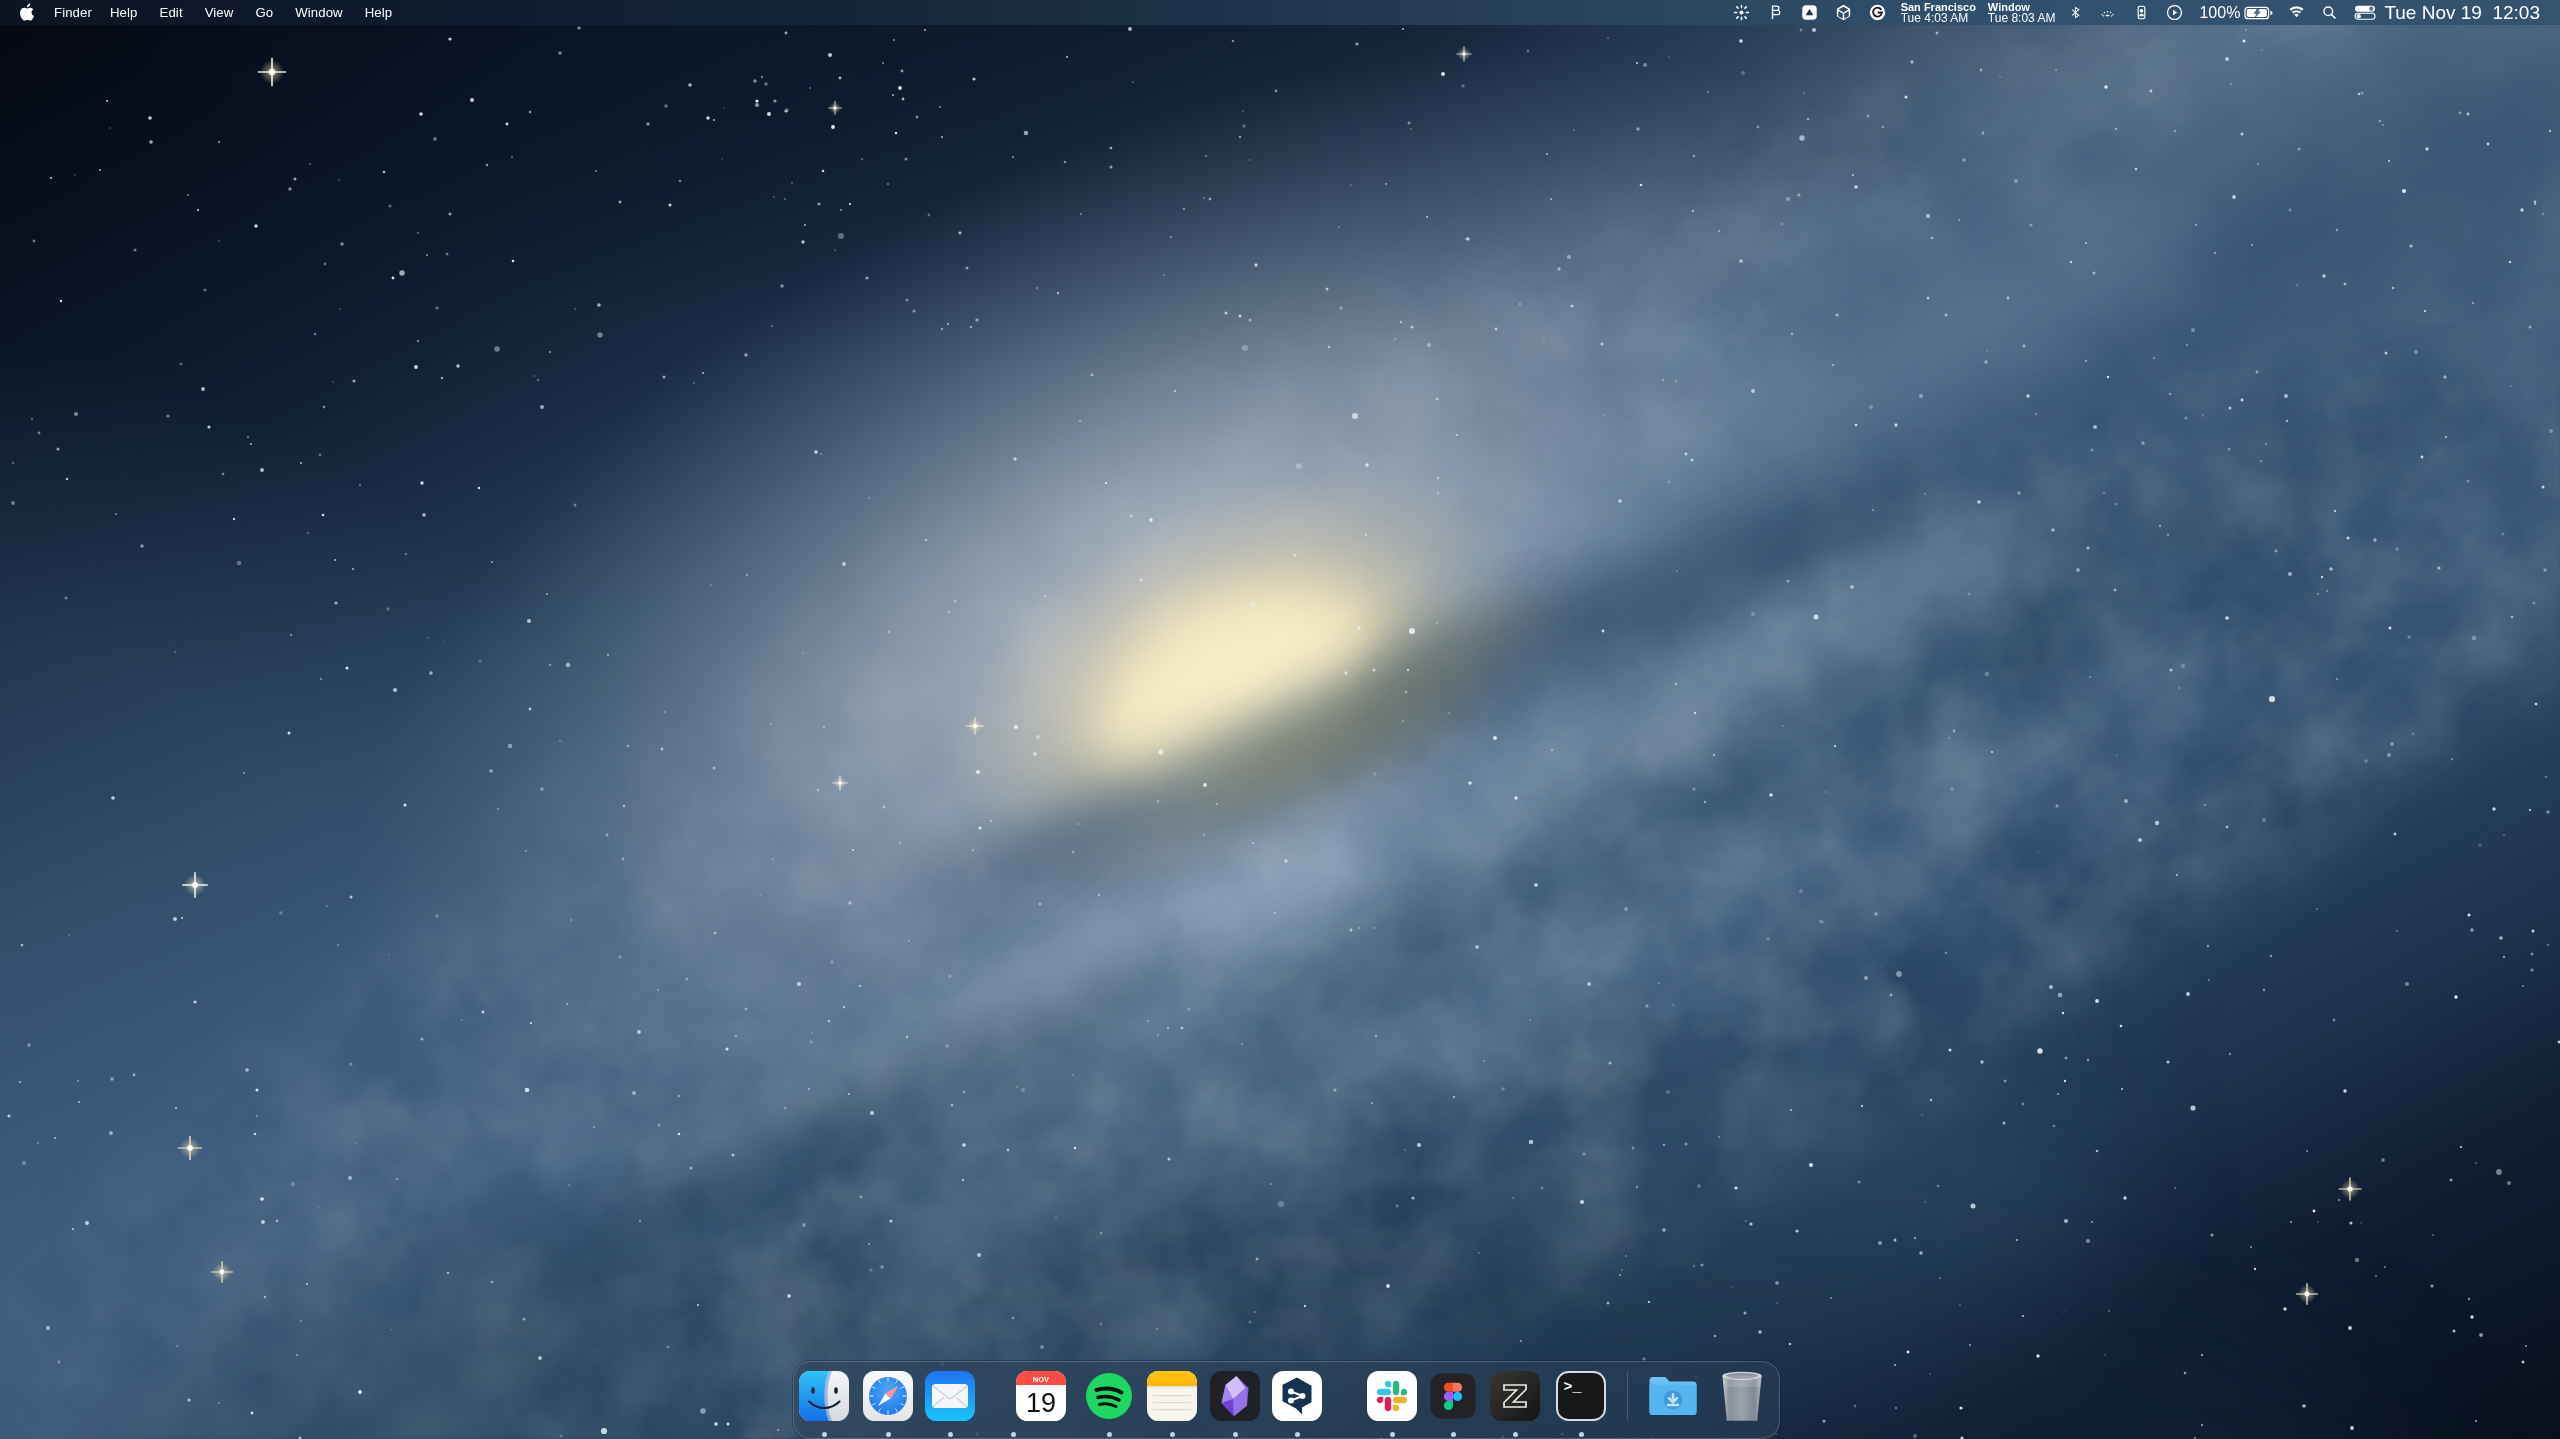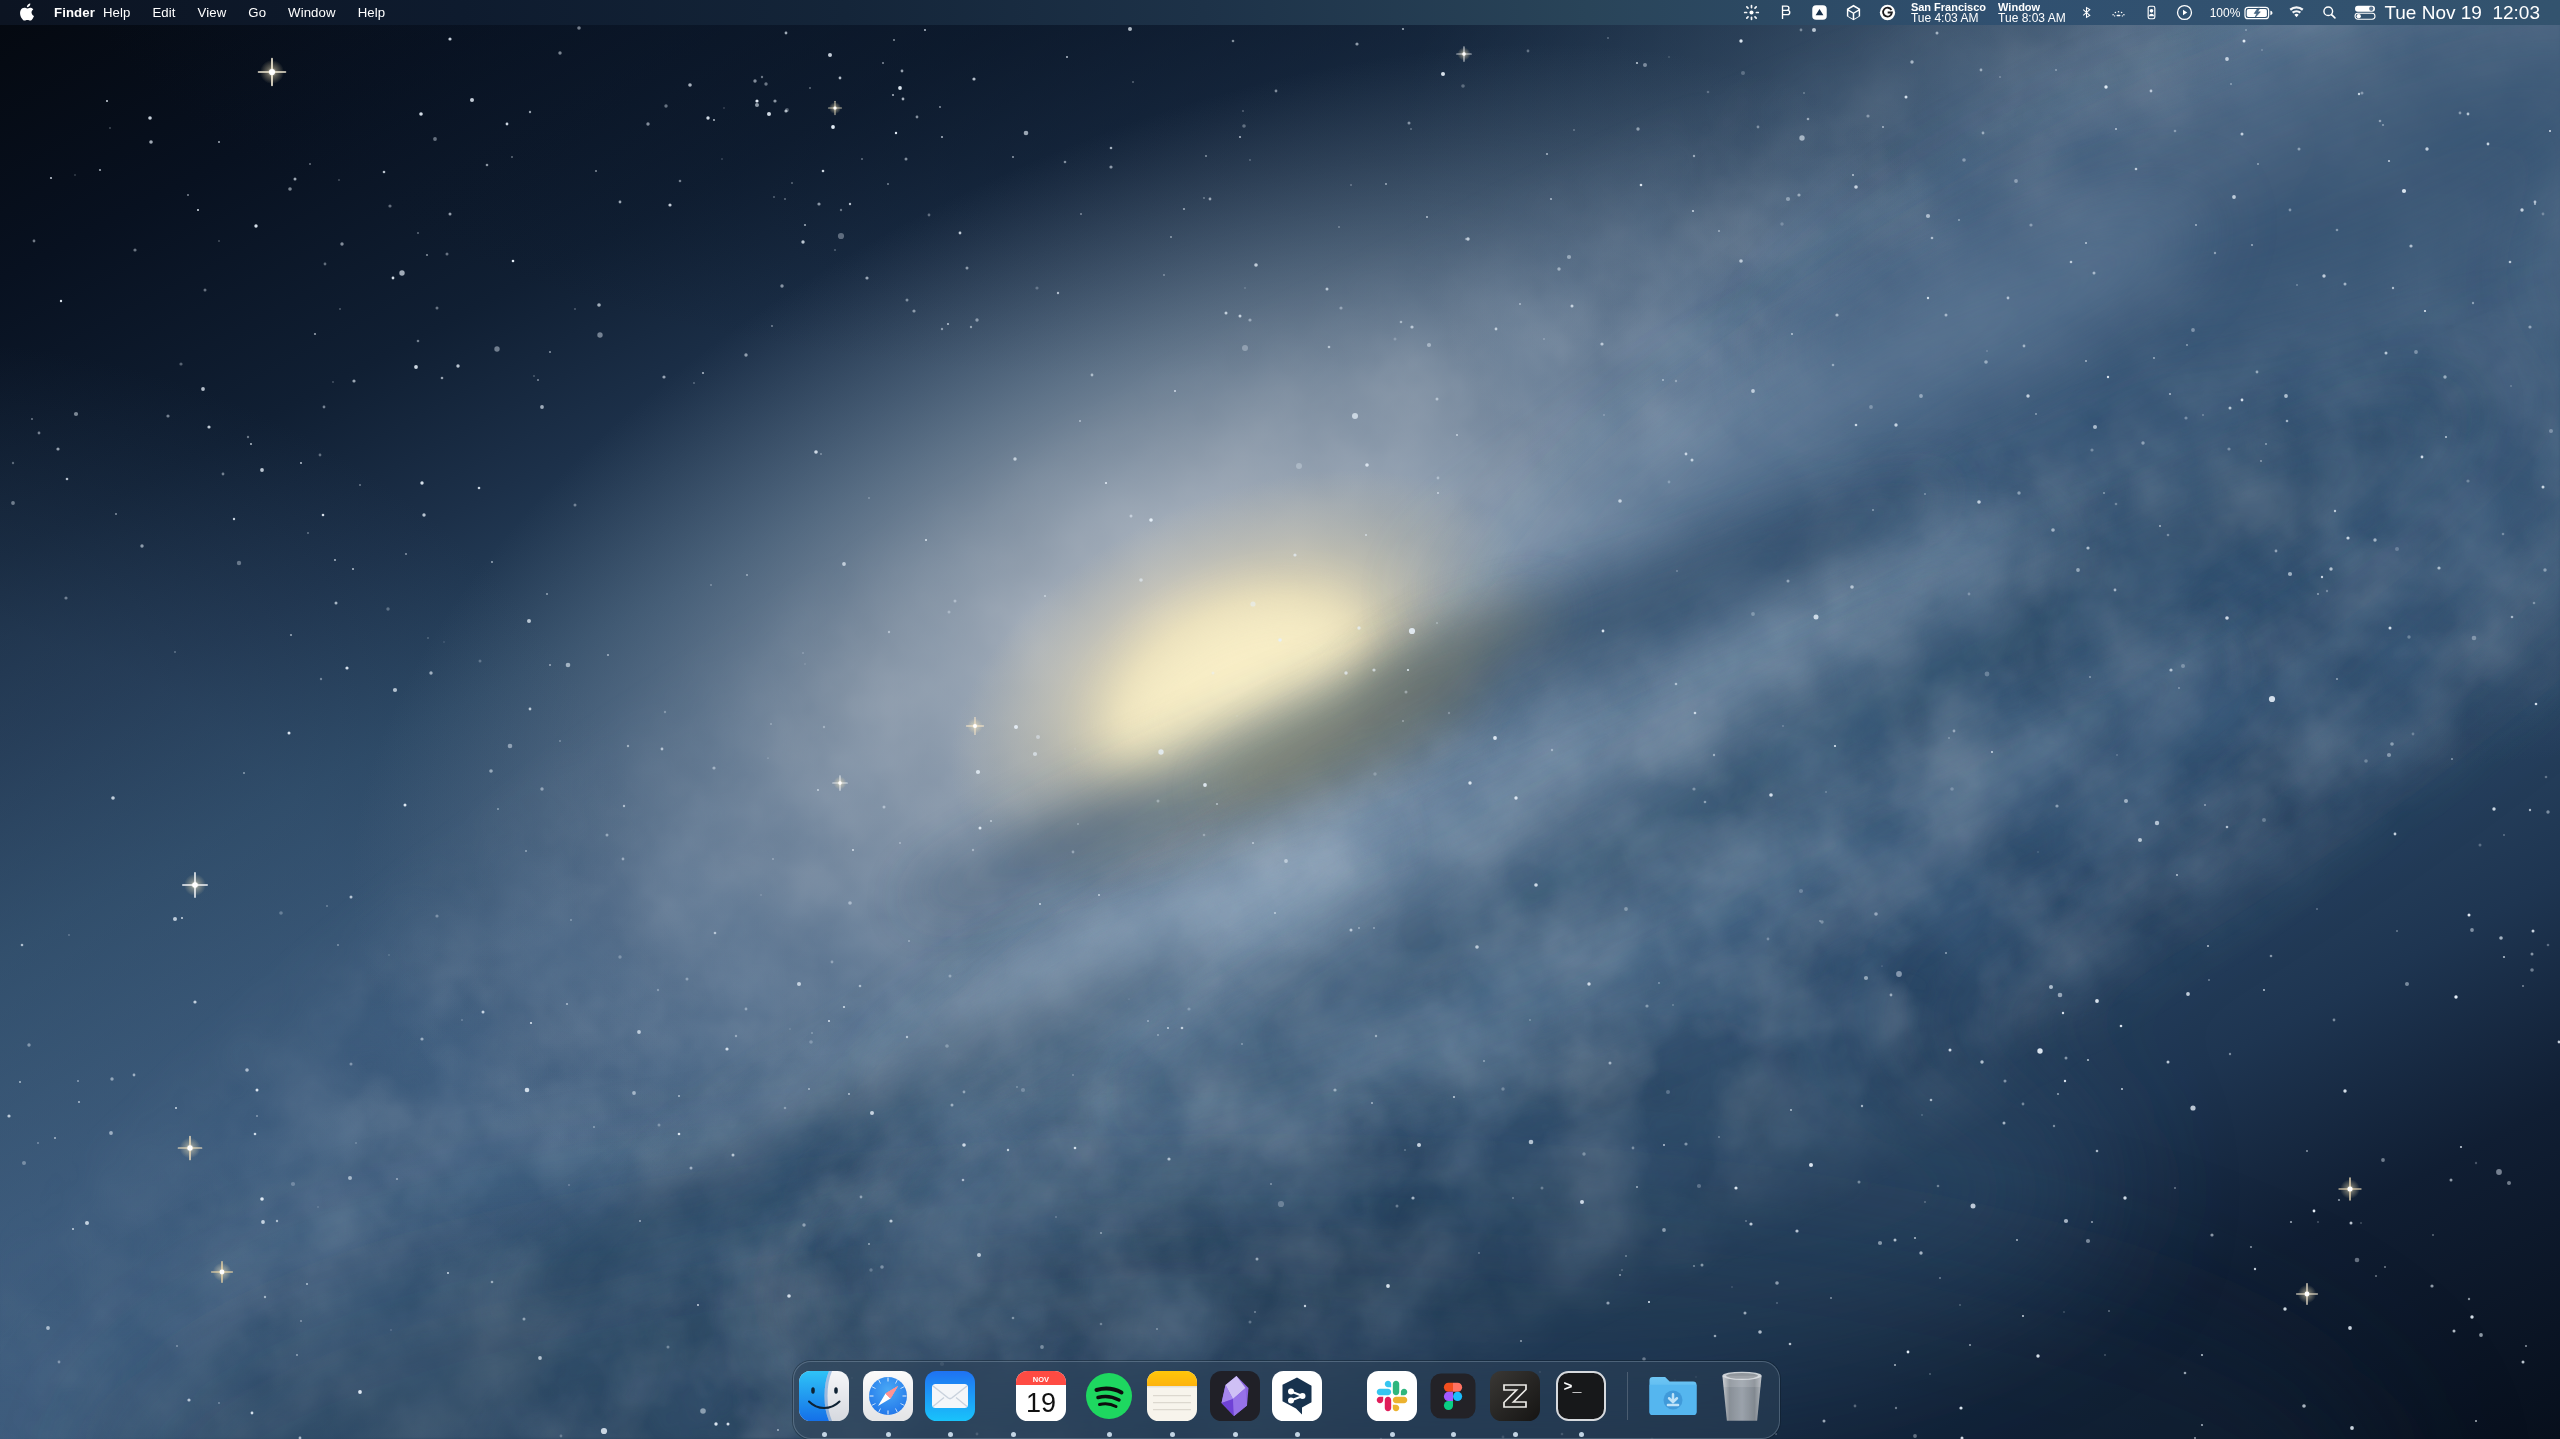--- a/index.html
+++ b/index.html
@@ -1,31 +1,31 @@
 <!DOCTYPE html>
 <html><head><meta charset="utf-8">
 <style>
 html,body{margin:0;padding:0;width:2560px;height:1439px;overflow:hidden;background:#0a1422;font-family:"Liberation Sans",sans-serif;}
 #wall{position:absolute;left:0;top:0;}
 #menubar{position:absolute;left:0;top:0;width:100%;height:25px;display:flex;justify-content:space-between;align-items:center;
 background:linear-gradient(90deg,#0c1422 0%,#0e1b2e 18%,#142539 33%,#1d3248 47%,#294459 62%,#305070 78%,#33536e 100%);color:#fff;}
 .ml{display:flex;align-items:center;padding-left:19px;gap:0;}
 .apl{margin-right:20px;margin-top:-2px;}
 .mi{font-size:13.2px;margin-right:22px;letter-spacing:0.1px;}
-.mi.b{font-weight:bold;margin-right:8px;}
+.mi.b{font-weight:normal;margin-right:18px;}
 .mr{display:flex;align-items:center;padding-right:20px;}
 .s20{width:17px;height:17px;margin:0 8.5px;}
 .s16{width:13px;height:15px;margin:0 8px;}
 .s18{width:15px;height:15px;margin:0 8.5px;}
 .s22{width:19px;height:17px;margin:0 8px;}
 .s24{width:22px;height:15px;margin:0 8.5px;}
 .tz{text-align:left;line-height:10.5px;margin:0 6px;}
 .tz .c{font-size:12px;}
 .tz .c.b{font-weight:bold;font-size:11px;}
-.pct{font-size:12px;margin-left:8px;margin-right:4px;}
+.pct{font-size:16px;margin-left:8px;margin-right:4px;}
 .batt{width:30px;height:14px;margin-right:5px;}
 .clk{font-size:19px;}
 #dock{position:absolute;left:793px;top:1361px;width:985px;height:76px;border-radius:18px;
 background:rgba(45,66,86,0.55);backdrop-filter:blur(22px) saturate(1.1);border:1px solid rgba(170,190,210,0.3);box-shadow:0 0 0 1px rgba(10,20,30,0.35);}
 .tile{position:absolute;}
 .ddot{position:absolute;top:1432px;width:5px;height:5px;border-radius:50%;background:rgba(212,228,243,0.9);}
 </style></head>
 <body>
 <svg id="wall" width="2560" height="1439" viewBox="0 0 2560 1439">
 <defs>

